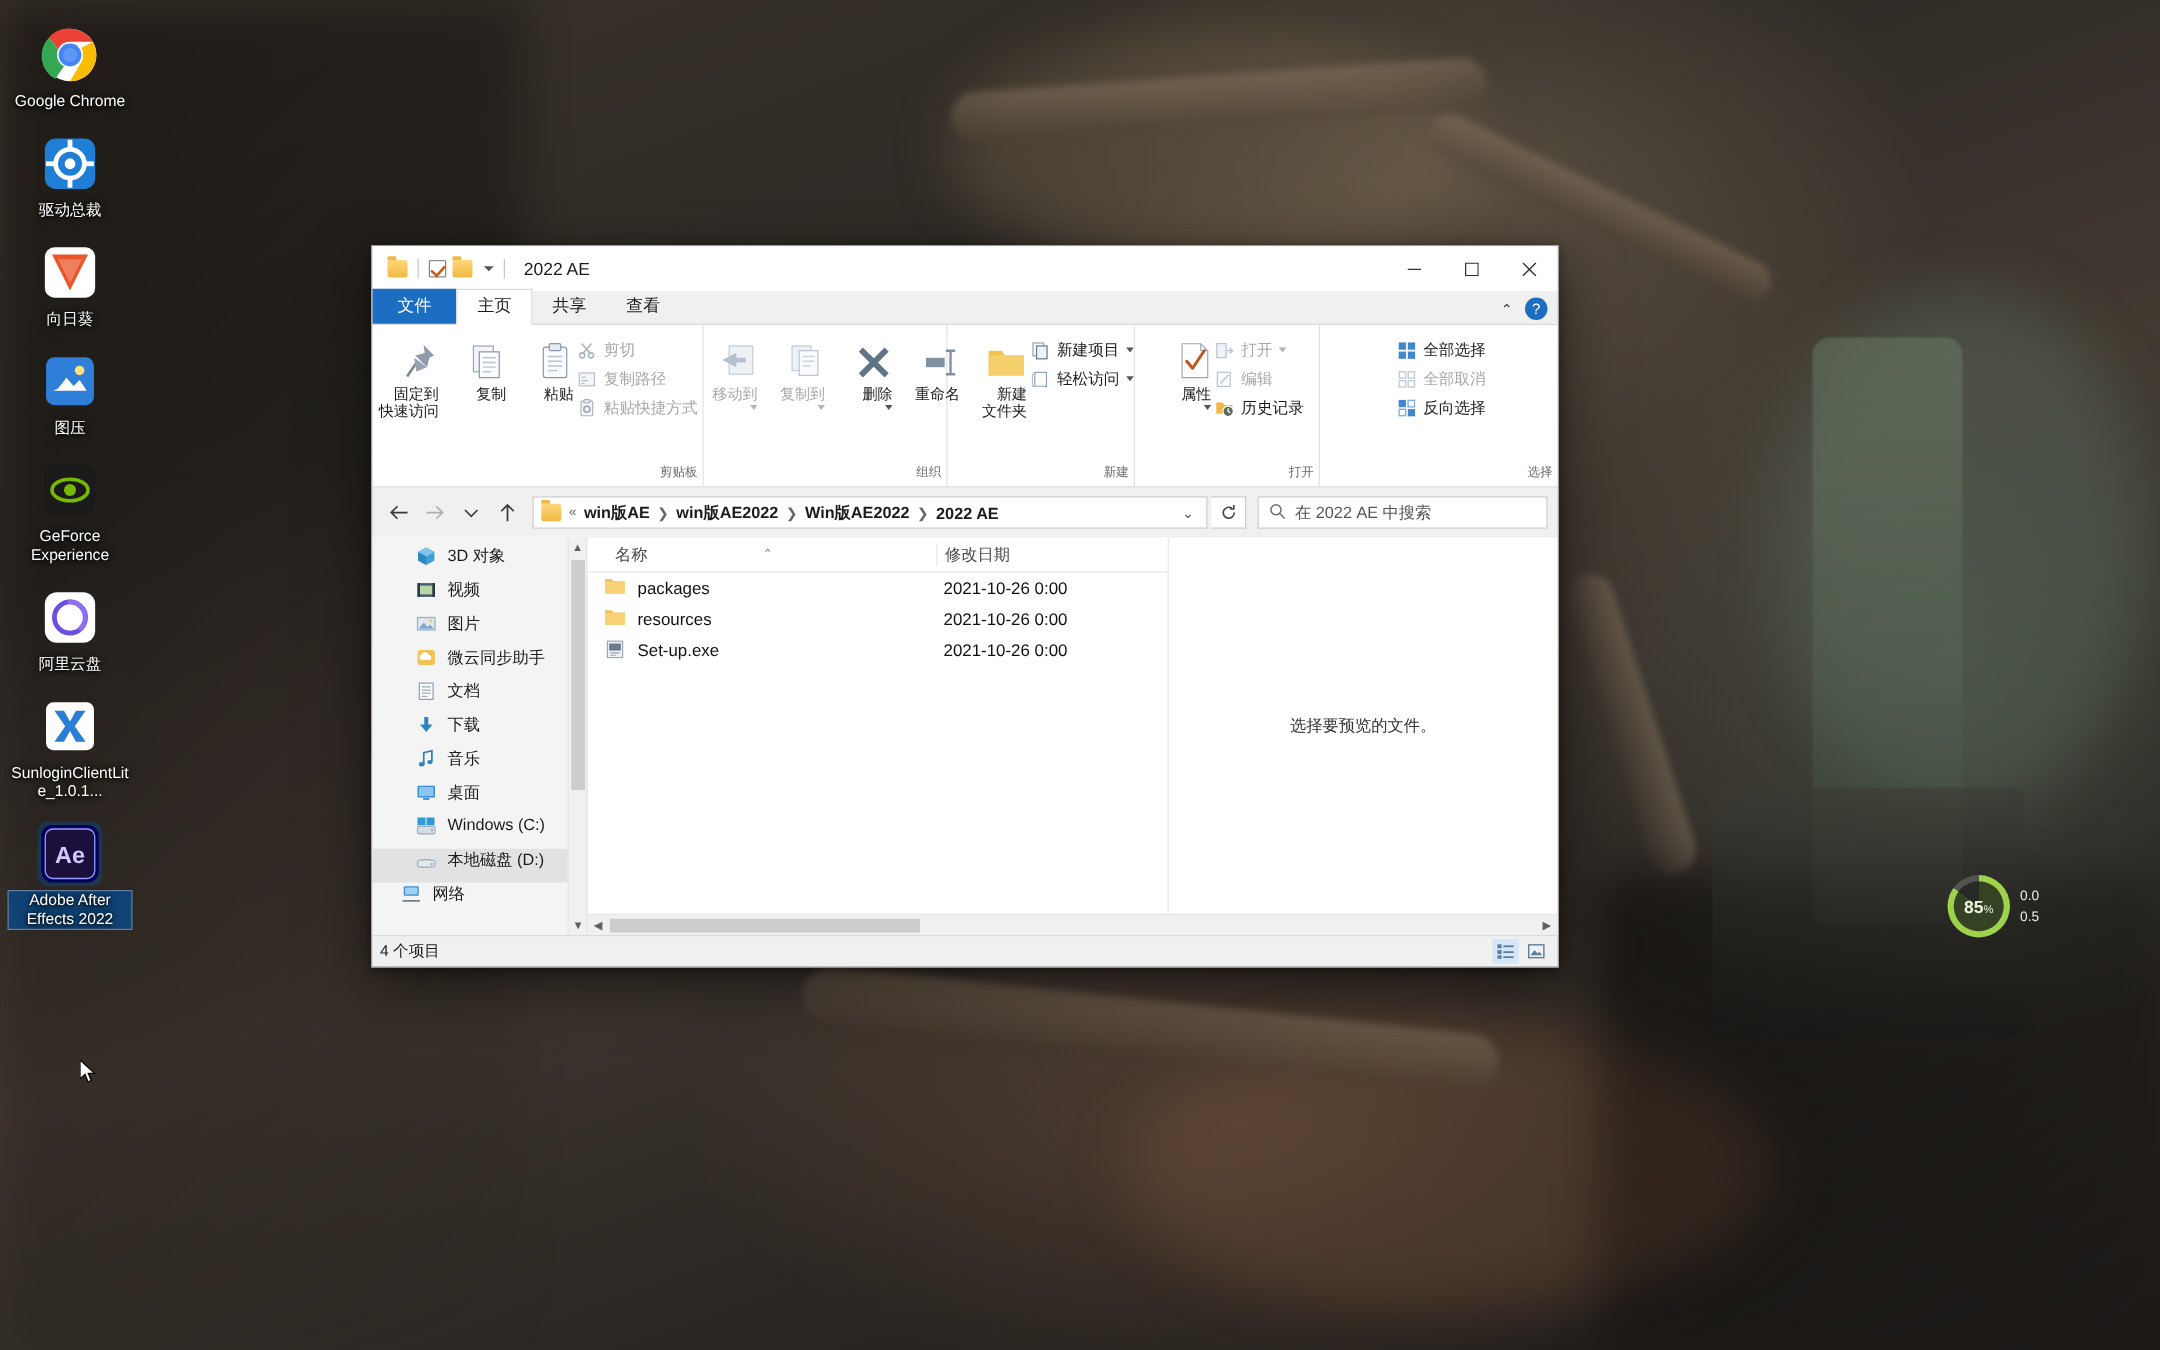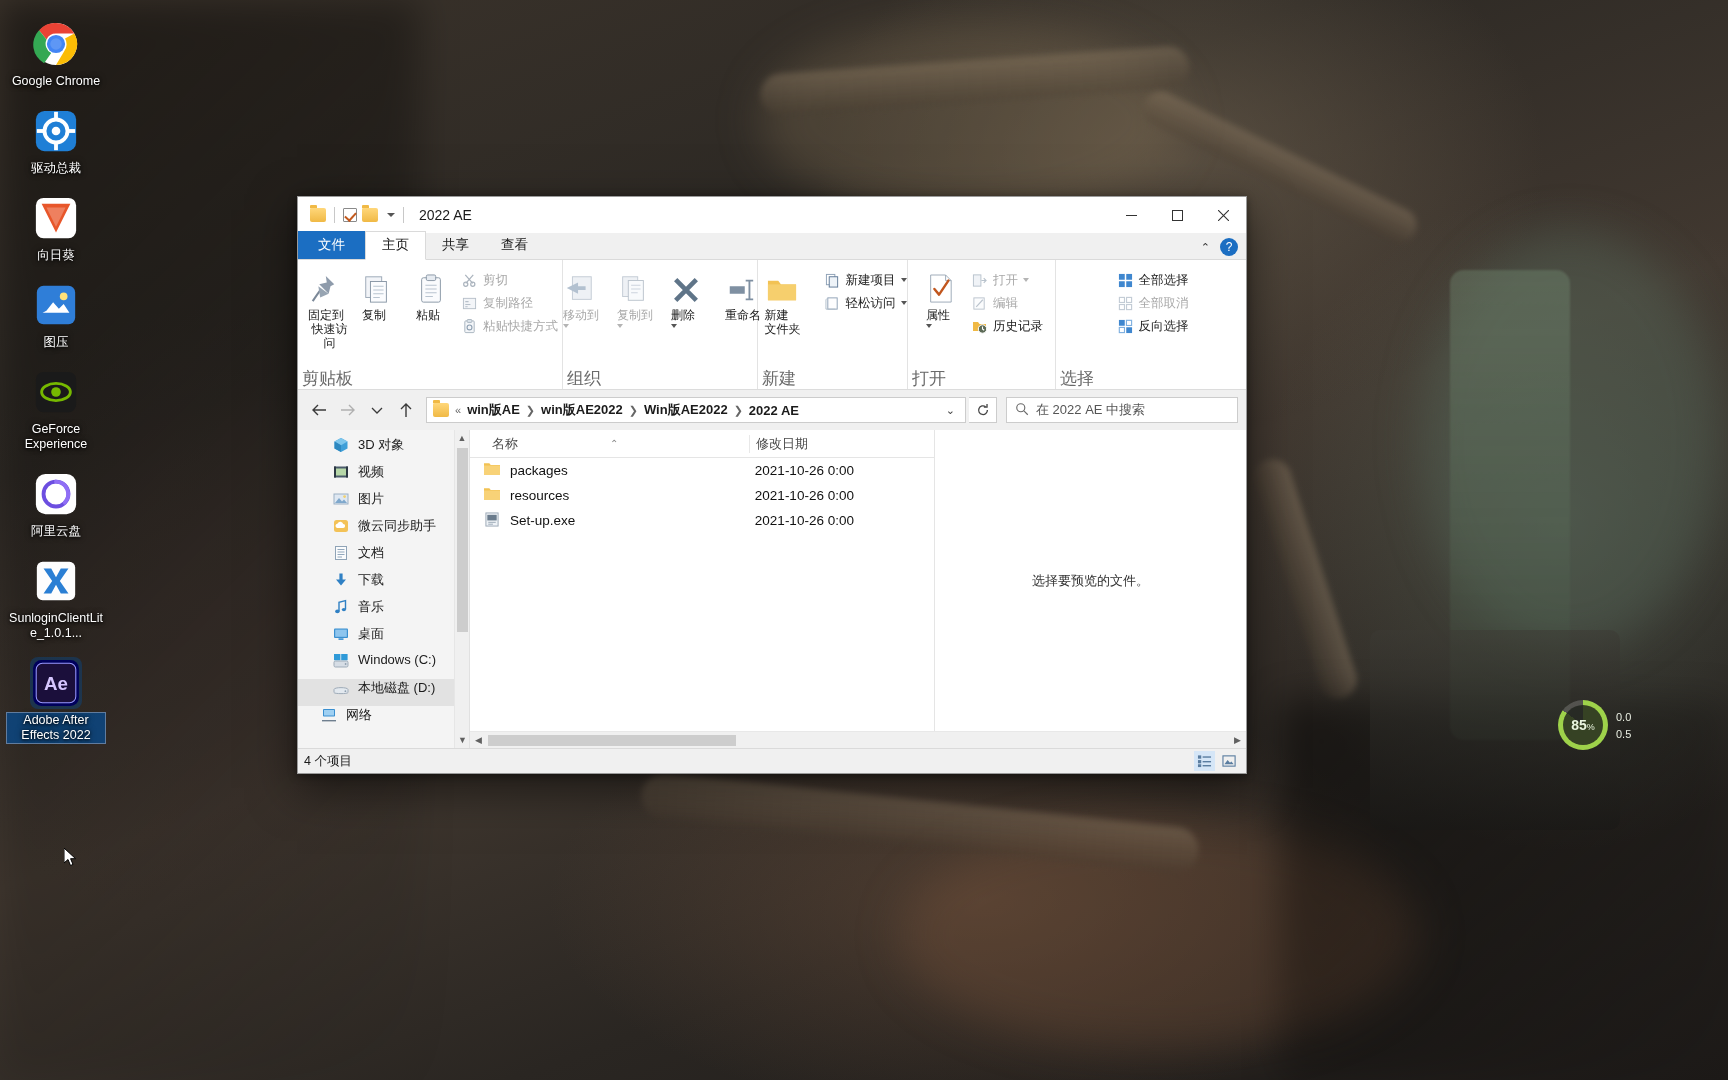--- a/index.html
+++ b/index.html
@@ -146,26 +146,26 @@
     border-bottom: 1px solid #dcdcdc;
   }
   .rgroup {
     position: relative; display: flex; flex-direction: column; align-items: center;
     padding: 4px 4px 0 4px;
     border-right: 1px solid #e3e3e3;
   }
   .rgroup:last-child { border-right: none; }
   .rgroup .grow { display: flex; align-items: flex-start; flex: 1; }
   .rgroup .gname {
-    font-size: 17px; color: #6a6a6a; height: 20px; line-height: 20px; text-align: left;
+    font-size: 10px; color: #6a6a6a; height: 20px; line-height: 20px; text-align: right;
     width: 100%;
   }
   .bigbtn {
-    width: 54px; display: flex; flex-direction: column; align-items: flex-start;
-    padding-top: 5px; text-align: center; font-size: 12px; line-height: 14px; color: #1b1b1b; padding-left: 11px;
+    width: 54px; display: flex; flex-direction: column; align-items: flex-end;
+    padding-top: 5px; text-align: center; font-size: 12px; line-height: 14px; color: #1b1b1b;
   }
   .bigbtn.w68 { width: 68px; }
   .bigbtn .bi { height: 36px; display: flex; align-items: flex-end; justify-content: center; margin-bottom: 3px; }
   .bigbtn.dim { color: #a8a8a8; }
   .smallcol { display: flex; flex-direction: column; padding-top: 6px; gap: 3px; }
   .smallbtn {
     display: flex; align-items: center; gap: 5px; font-size: 12.5px; color: #1b1b1b;
     padding: 1px 5px 1px 2px; line-height: 18px; white-space: nowrap;
   }
   .smallbtn.dim { color: #a8a8a8; }

